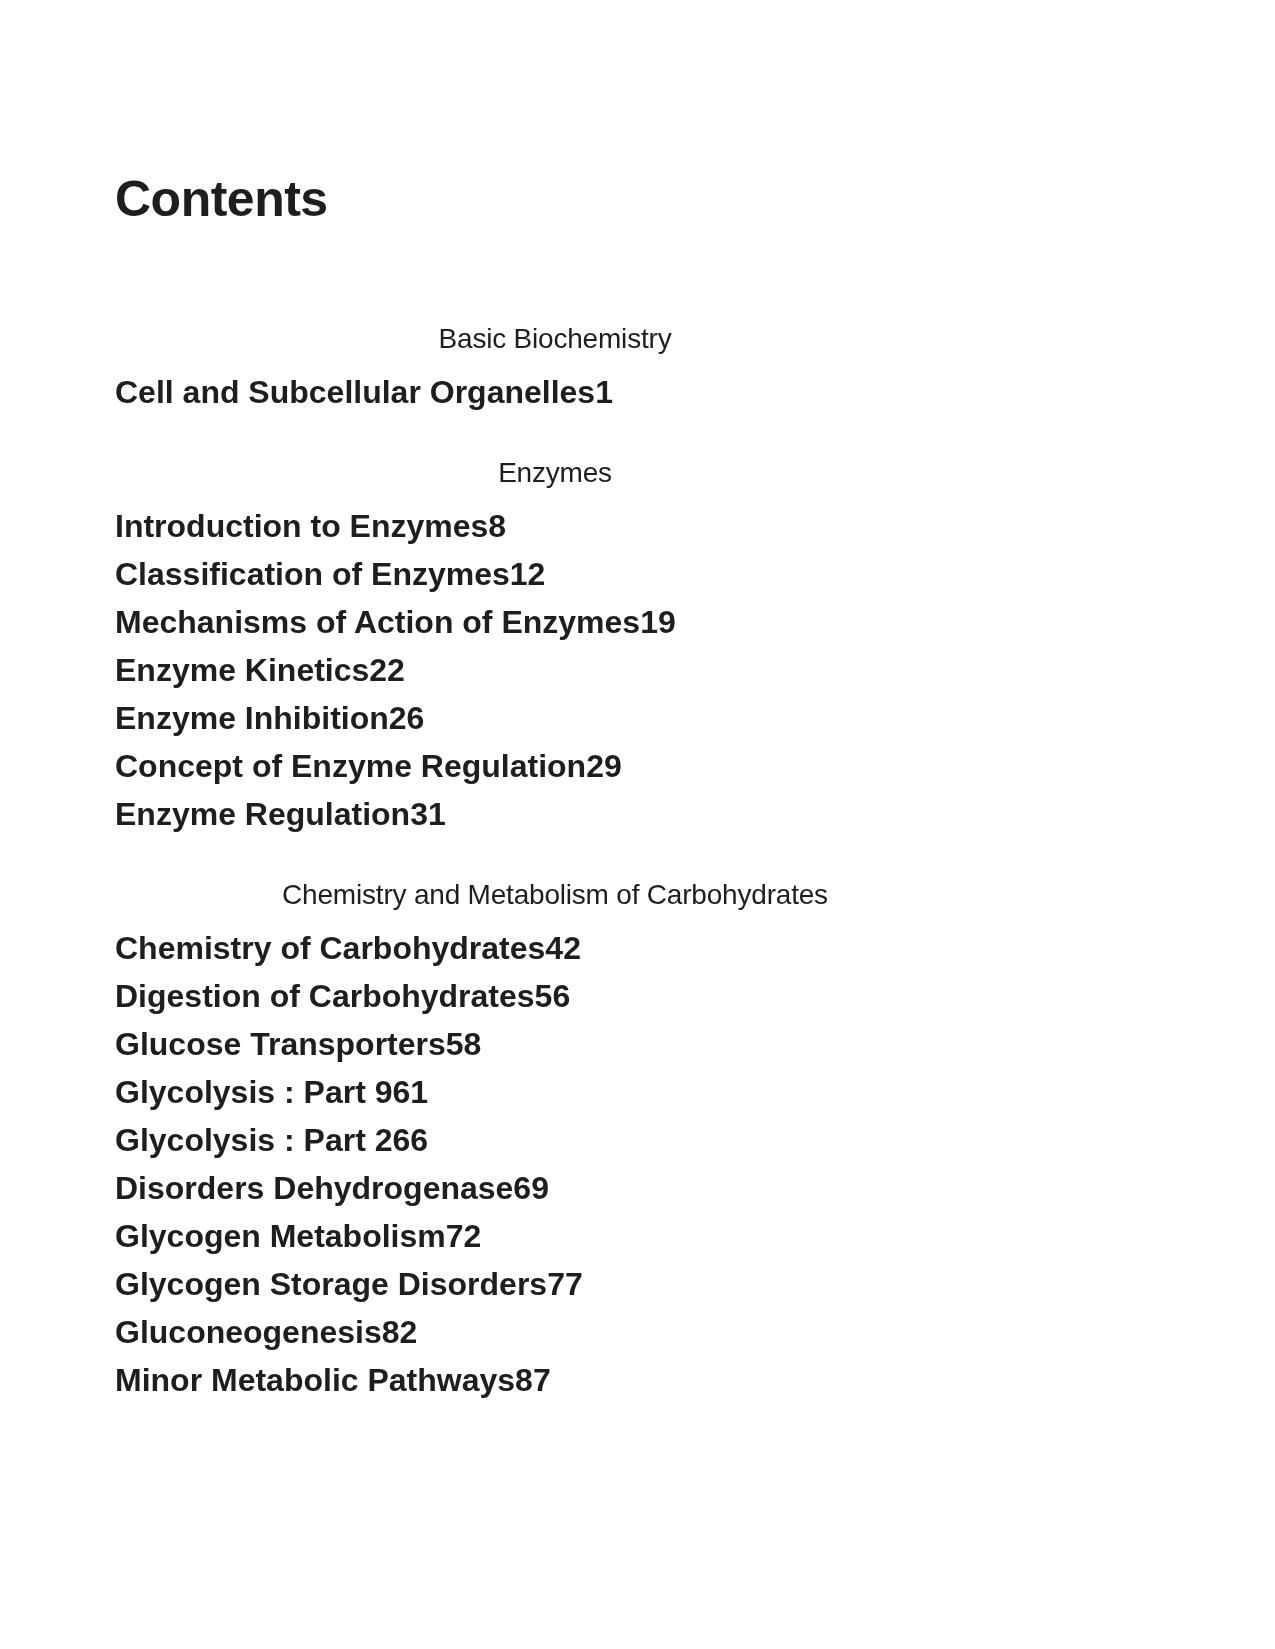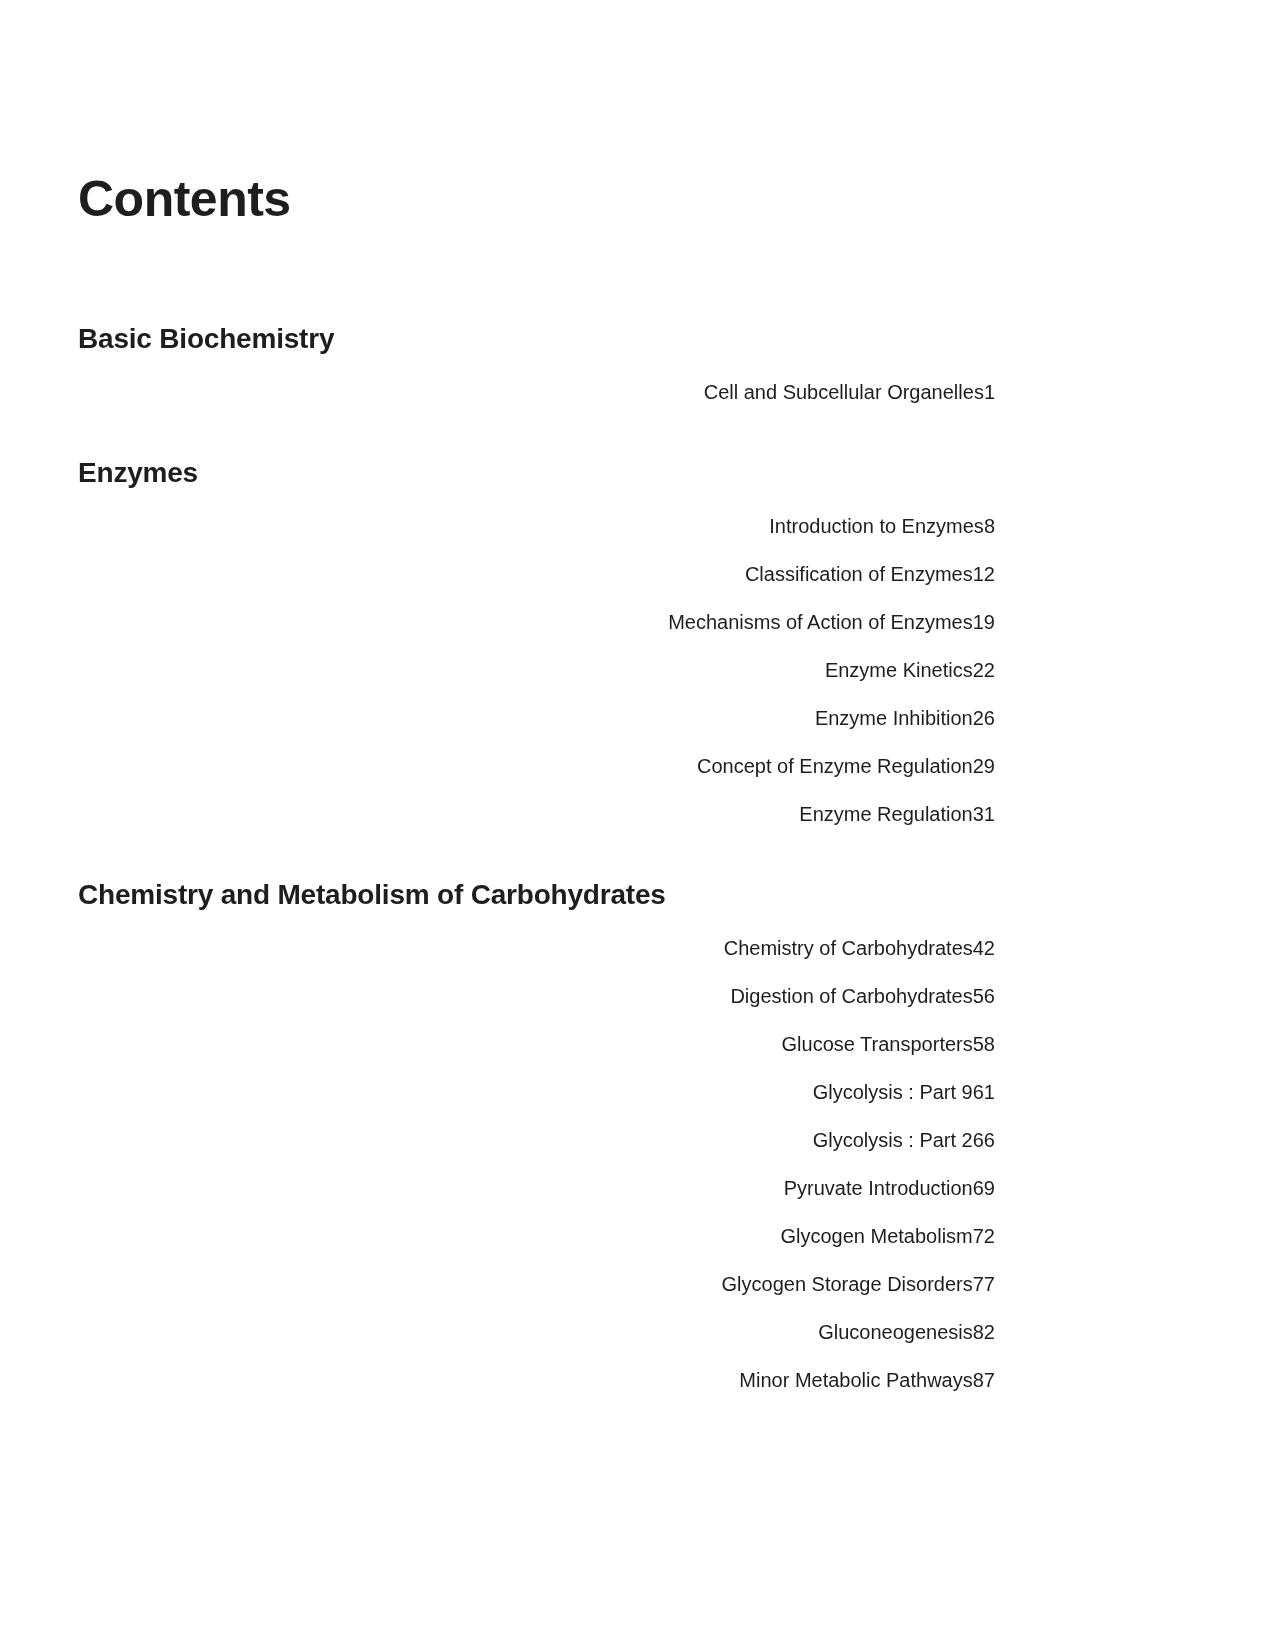--- a/index.html
+++ b/index.html
@@ -15,50 +15,51 @@
     width: 1275px;
     height: 1649px;
     background: var(--bg-color);
     color: var(--text-color);
     font-family: "Liberation Sans", "DejaVu Sans", sans-serif;
     overflow: hidden;
   }
   .page {
     width: 1275px;
     height: 1188px;
-    padding: 169px 280px 0 78px;
+    padding: 169px 280px 0 115px;
   }
   .page-title {
     margin: 0;
     font-size: 50px;
     line-height: 60px;
     font-weight: 700;
     letter-spacing: -0.5px;
   }
   .toc {
     margin: 0;
   }
   .section-heading {
     margin: 45px 0 0 0;
     font-size: 28px;
     line-height: 38px;
-    font-weight: 700;
+    font-weight: 400;
     letter-spacing: -0.2px;
+    text-align: center;
   }
   .section-heading.first {
     margin-top: 91px;
   }
   .toc-row {
     display: flex;
-    justify-content: flex-end;
+    justify-content: flex-start;
     align-items: baseline;
     margin-top: 14px;
-    font-size: 20px;
+    font-size: 32px;
     line-height: 34px;
-    font-weight: 400;
+    font-weight: 700;
   }
   .section-heading + .toc-row {
     margin-top: 17px;
   }
   .entry-label {
     white-space: nowrap;
   }
   .entry-page {
     white-space: nowrap;
     text-align: right;
@@ -119,21 +120,21 @@
       </div>
       <div class="toc-row">
         <span class="entry-label">Glycolysis : Part 9</span>
         <span class="entry-page">61</span>
       </div>
       <div class="toc-row">
         <span class="entry-label">Glycolysis : Part 2</span>
         <span class="entry-page">66</span>
       </div>
       <div class="toc-row">
-        <span class="entry-label">Pyruvate Introduction</span>
+        <span class="entry-label">Disorders Dehydrogenase</span>
         <span class="entry-page">69</span>
       </div>
       <div class="toc-row">
         <span class="entry-label">Glycogen Metabolism</span>
         <span class="entry-page">72</span>
       </div>
       <div class="toc-row">
         <span class="entry-label">Glycogen Storage Disorders</span>
         <span class="entry-page">77</span>
       </div>

